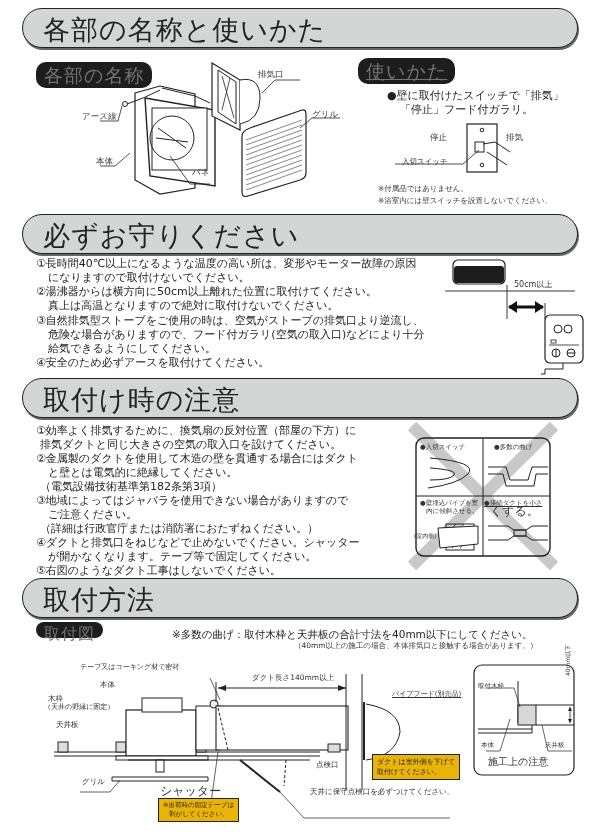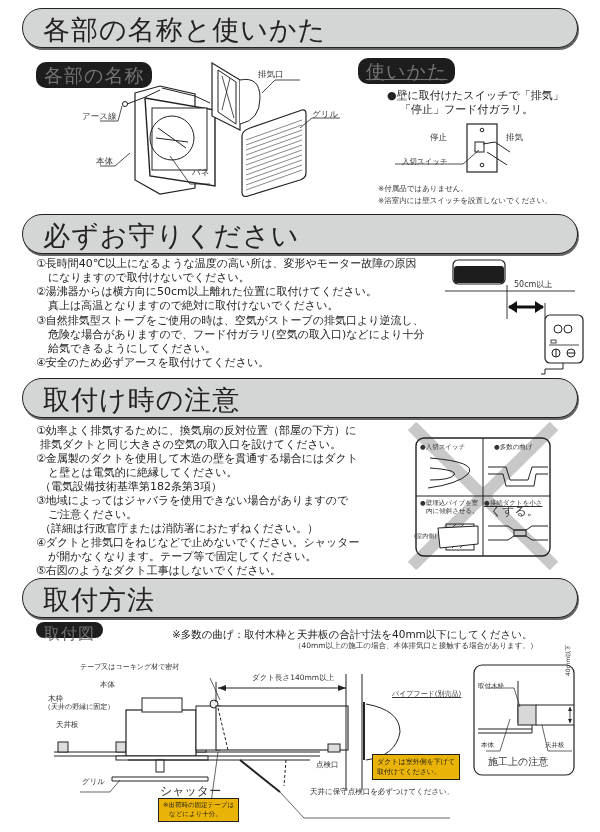--- a/index.html
+++ b/index.html
@@ -235,21 +235,21 @@
 
 <div class="tiny" style="left:80px; top:663px; font-size:7px;">テープ又はコーキング材で密封</div>
 <div class="tiny" style="left:100px; top:680px; font-size:7.5px;">本体</div>
 <div class="tiny" style="left:48px; top:694px; font-size:7.5px;">木枠</div>
 <div class="tiny" style="left:44px; top:703px; font-size:7px;">（天井の野縁に固定）</div>
 <div class="tiny" style="left:56px; top:720px; font-size:7.5px;">天井板</div>
 <div class="tiny" style="left:82px; top:777px; font-size:7.5px;">グリル</div>
 <div class="tiny" style="left:160px; top:787px; font-size:12px;">シャッター</div>
 <div class="boxed" style="left:158px; top:798px; font-size:6.5px; line-height:9px;">
   <div>※出荷時の固定テープは</div>
-  <div style="padding-left:6px;">などにより十分。</div>
+  <div style="padding-left:6px;">剥がしてください。</div>
 </div>
 <div class="tiny" style="left:252px; top:673px; font-size:7.5px;">ダクト長さ140mm以上</div>
 <div class="tiny" style="left:392px; top:690px; font-size:7px; text-decoration:underline;">パイプフード(別売品)</div>
 <div class="tiny" style="left:316px; top:760px; font-size:7.5px;">点検口</div>
 <div class="boxed" style="left:372px; top:754px; font-size:7px; line-height:10px;">
   <div>ダクトは室外側を下げて</div>
   <div>取付けてください。</div>
 </div>
 <div class="tiny" style="left:310px; top:787px; font-size:7.5px;">天井に保守点検口を必ずつけてください。</div>
 

